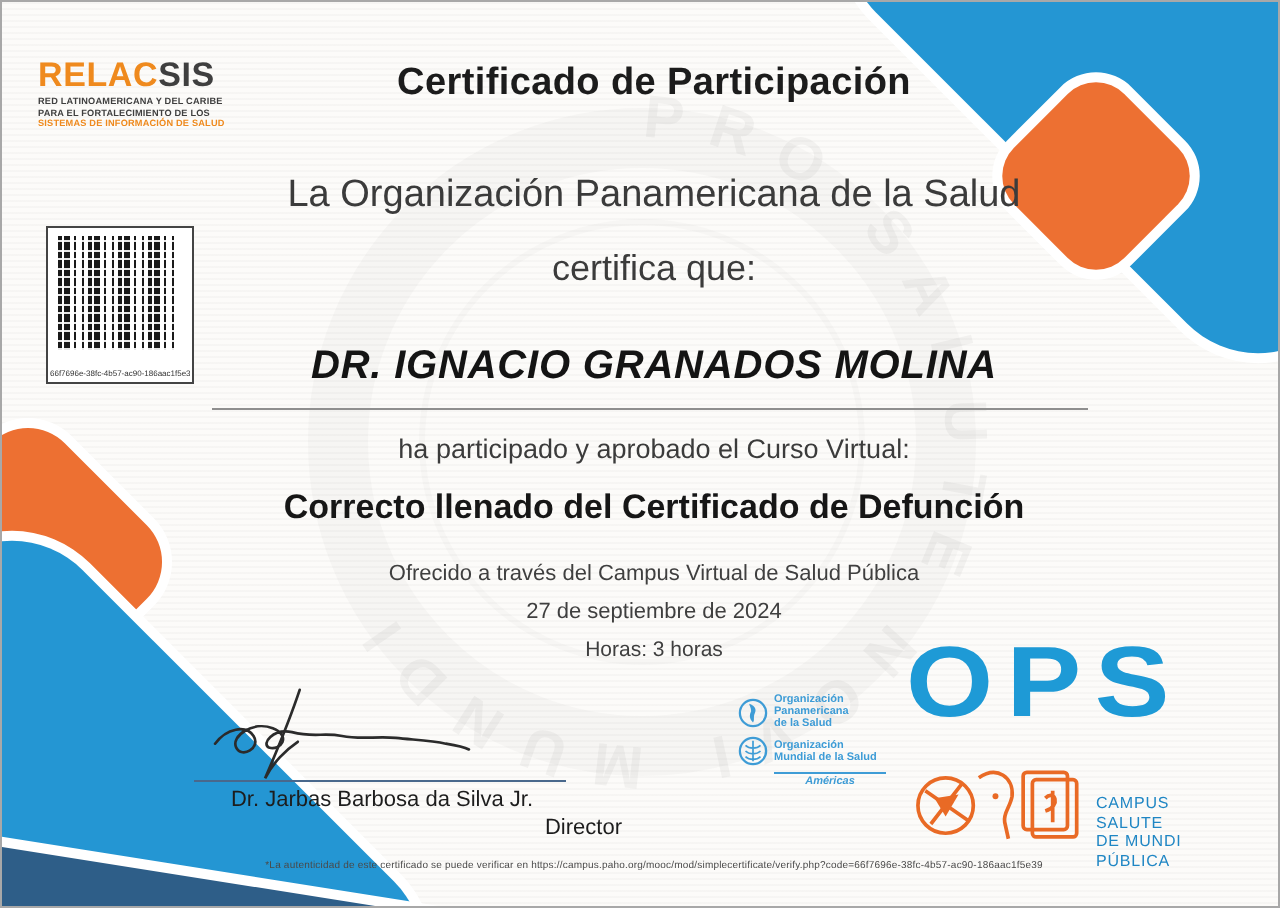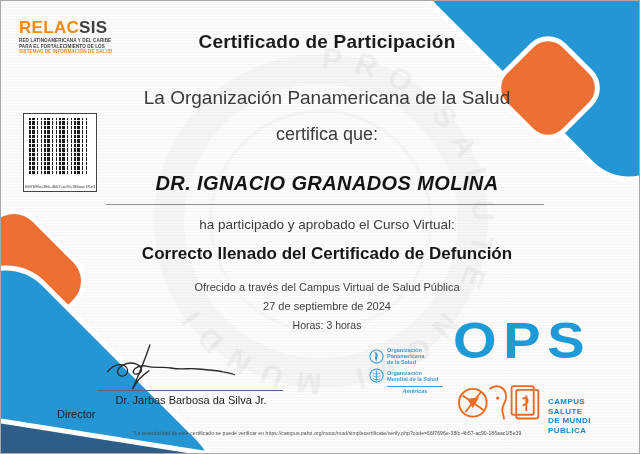--- a/index.html
+++ b/index.html
@@ -27,50 +27,50 @@
   .certifies{top:123px;font-size:18px;color:#3b3b3b;}
   .recipient{top:171px;font-size:20px;font-weight:bold;font-style:italic;color:#141414;letter-spacing:.4px;}
   .name-rule{top:203px;left:105px;width:438px;height:1px;background:#8f8f8f;}
   .participated{top:216px;font-size:13.5px;color:#3b3b3b;}
   .course{top:243px;font-size:17px;font-weight:bold;color:#161616;}
   .offered{top:280px;font-size:11px;color:#3f3f3f;}
   .date{top:299px;font-size:11px;color:#3f3f3f;}
   .hours{top:318px;font-size:10.5px;color:#3f3f3f;}
   .fineprint{top:429px;font-size:5px;color:#4a4a4a;letter-spacing:.1px;}
   
-  .relacsis{left:18px;top:18px;}
+  .relacsis{left:18px;top:28px;}
   .relacsis-word{font-size:17px;font-weight:800;line-height:17px;letter-spacing:.3px;}
   .relac{color:var(--logo_orange);}
   .sis{color:#3f3f3f;}
   .relacsis-tag{font-size:4.6px;font-weight:bold;line-height:5.6px;color:#3f3f3f;margin-top:2px;letter-spacing:.1px;}
   .tag-orange{color:var(--logo_orange);}
   
   .qr-box{left:22px;top:112px;width:72px;height:77px;background:#fff;border:1px solid #444;}
   .qr-pattern{position:absolute;left:5px;top:4px;width:60px;height:57px;
     background:
       repeating-linear-gradient(0deg, rgba(255,255,255,.9) 0 1px, transparent 1px 4px, rgba(255,255,255,.9) 4px 5px, transparent 5px 9px),
       repeating-linear-gradient(90deg, #1a1a1a 0 2px, #fff 2px 3px, #1a1a1a 3px 6px, #fff 6px 8px, #1a1a1a 8px 9px, #fff 9px 12px, #1a1a1a 12px 13px, #fff 13px 15px);
   }
   .qr-caption{position:absolute;bottom:2px;left:1px;right:1px;font-size:4px;text-align:center;color:#333;white-space:nowrap;overflow:hidden;}
   
   .sig-svg{left:100px;top:342px;width:140px;height:50px;}
   .sig-rule{left:96px;top:389px;width:186px;height:1px;background:#49688c;}
   .sig-name{left:70px;top:393px;width:240px;text-align:center;font-size:11px;color:#1d1d1d;}
-  .sig-title{left:56px;top:407px;width:240px;text-align:left;font-size:11px;color:#1d1d1d;}
+  .sig-title{left:70px;top:407px;width:240px;text-align:right;font-size:11px;color:#1d1d1d;}
   
   .paho{left:368px;top:346px;width:100px;}
   .org-row{display:flex;align-items:center;gap:3px;margin-bottom:3px;}
   .org-text{font-size:5.5px;font-weight:bold;line-height:6px;color:var(--paho_blue);}
   .americas{border-top:1px solid var(--paho_blue);margin:2px 0 0 18px;padding-top:1px;width:56px;
     font-size:5.5px;font-weight:bold;font-style:italic;text-align:center;color:var(--paho_blue);}
   
   .ops{left:452px;top:316px;width:178px;}
   .ops-word{font-size:50px;font-weight:800;color:var(--ops_blue);letter-spacing:6px;line-height:48px;transform:scaleX(1.12);transform-origin:left;}
   .ops-row{display:flex;align-items:center;margin-top:0px;}
-  .campus{font-size:8px;font-weight:bold;color:#1F86C4;line-height:9.5px;letter-spacing:.4px;margin-top:32px;}
+  .campus{font-size:8px;font-weight:normal;color:#1F86C4;line-height:9.5px;letter-spacing:.4px;margin-top:32px;}
 </style>
 </head>
 <body>
 
 <div id="cert">
 
   <svg class="watermark" width="640" height="454" viewBox="0 0 640 454">
     <circle cx="320" cy="220" r="152" fill="none" stroke="#8a8a8a" stroke-opacity="0.05" stroke-width="30"></circle>
     <circle cx="320" cy="220" r="110" fill="none" stroke="#8a8a8a" stroke-opacity="0.045" stroke-width="3"></circle>
     <path id="sealarc" d="M320,68 a152,152 0 1,1 -0.1,0" fill="none"></path>

